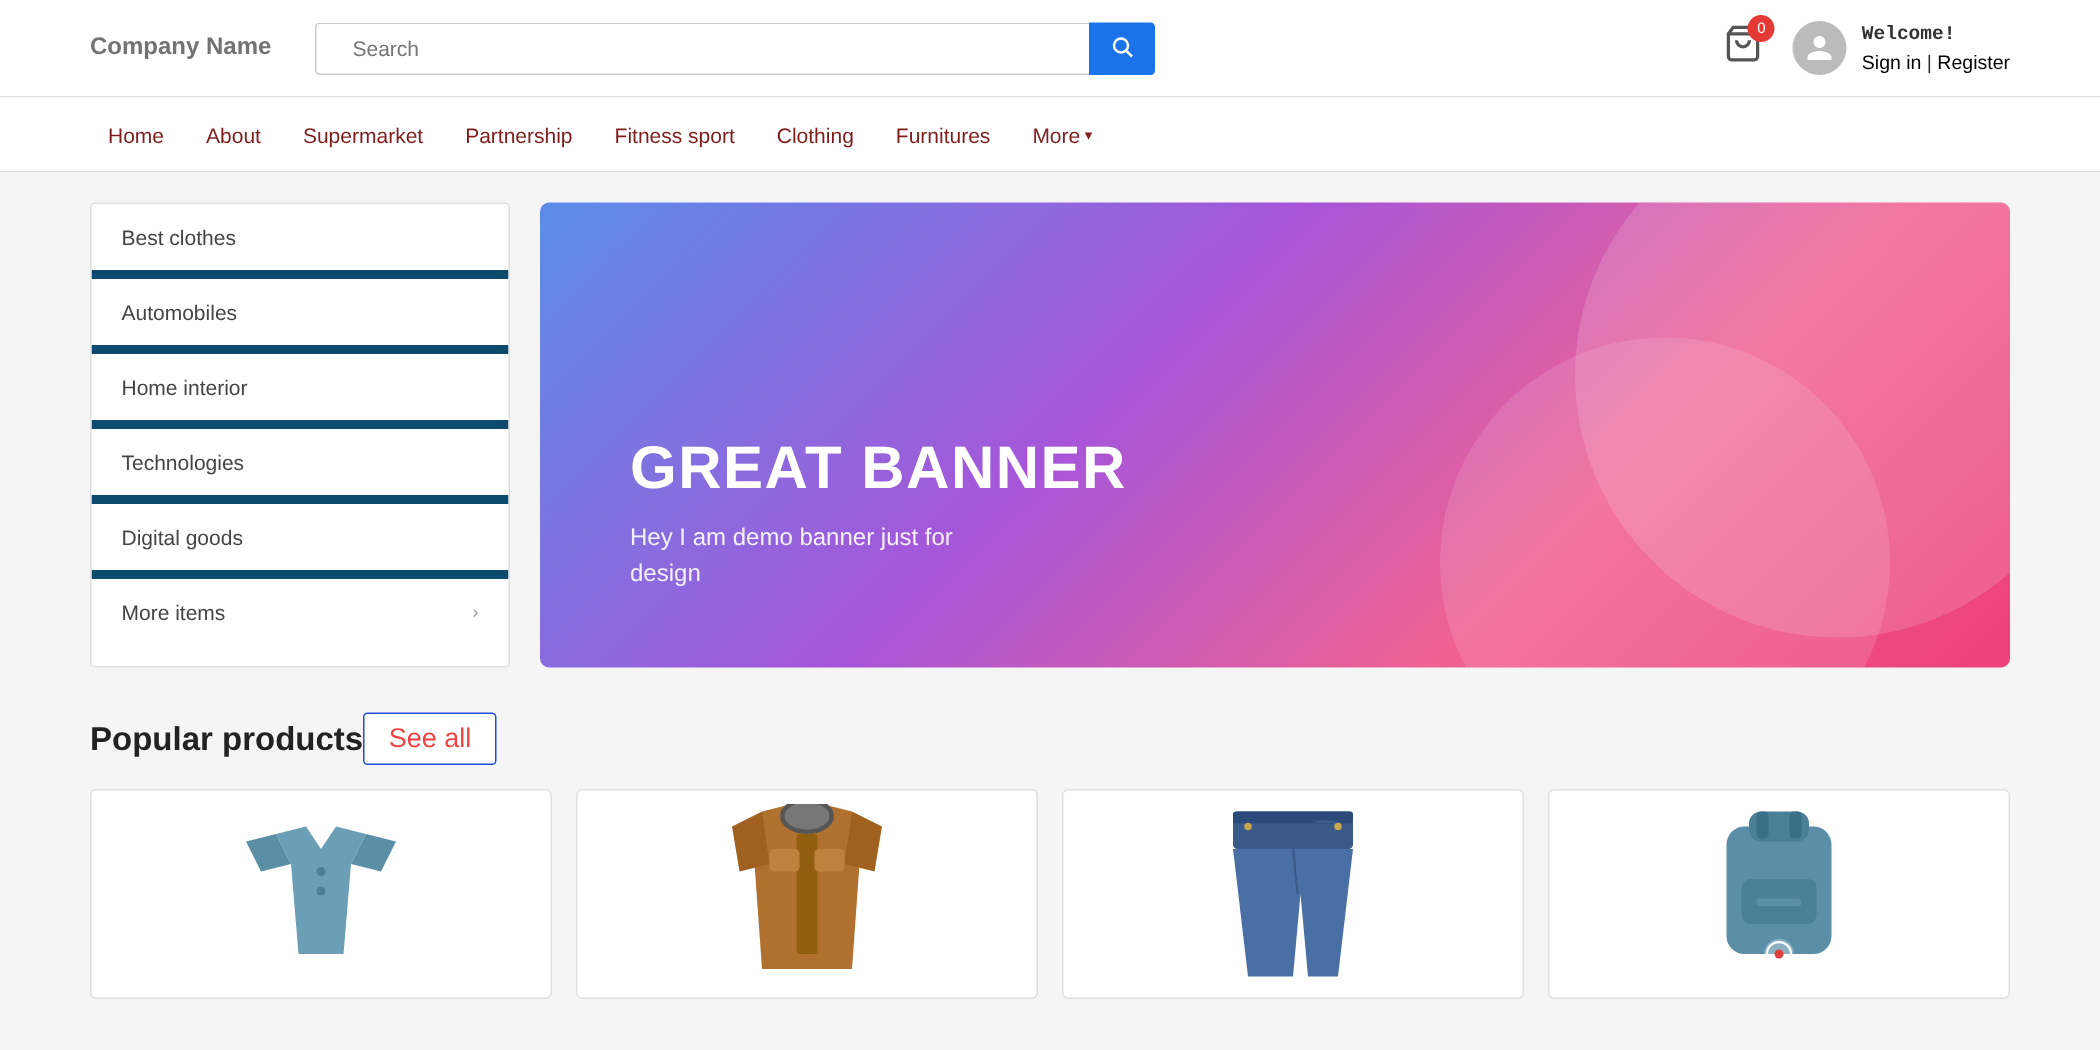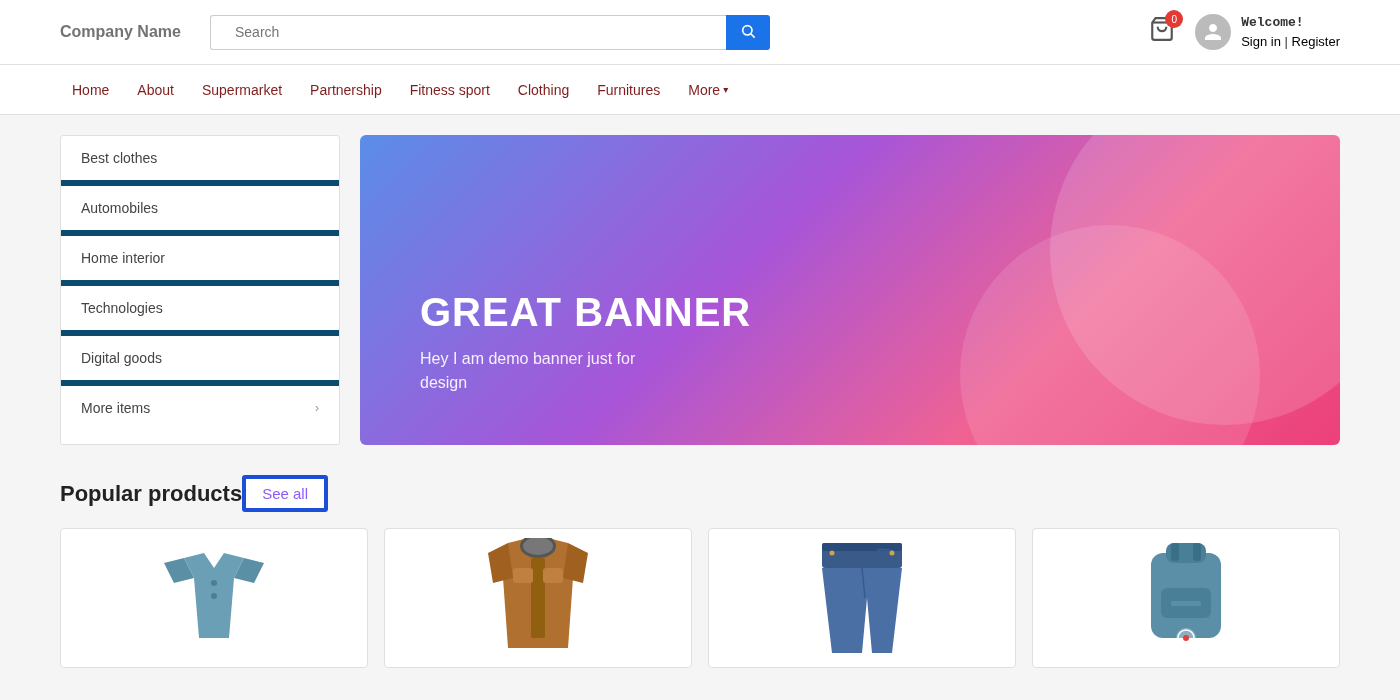--- a/index.html
+++ b/index.html
@@ -220,26 +220,26 @@
       align-items: center;
       justify-content: flex-start;
       margin-bottom: 16px;
     }
     .section-title {
       font-size: 22px;
       font-weight: bold;
       color: #222;
     }
     .see-all-btn {
-      border: 4px solid #1d4ed8;
-      color: #8b5cf6;
+      border: 1px solid #1d4ed8;
+      color: #ef4444;
       background: #fff;
       padding: 6px 16px;
       border-radius: 3px;
-      font-size: 15px;
+      font-size: 18px;
       cursor: pointer;
     }
     .products-grid {
       display: grid;
       grid-template-columns: repeat(4, 1fr);
       gap: 16px;
     }
     .product-card {
       background: #fff;
       border: 1px solid #e0e0e0;

